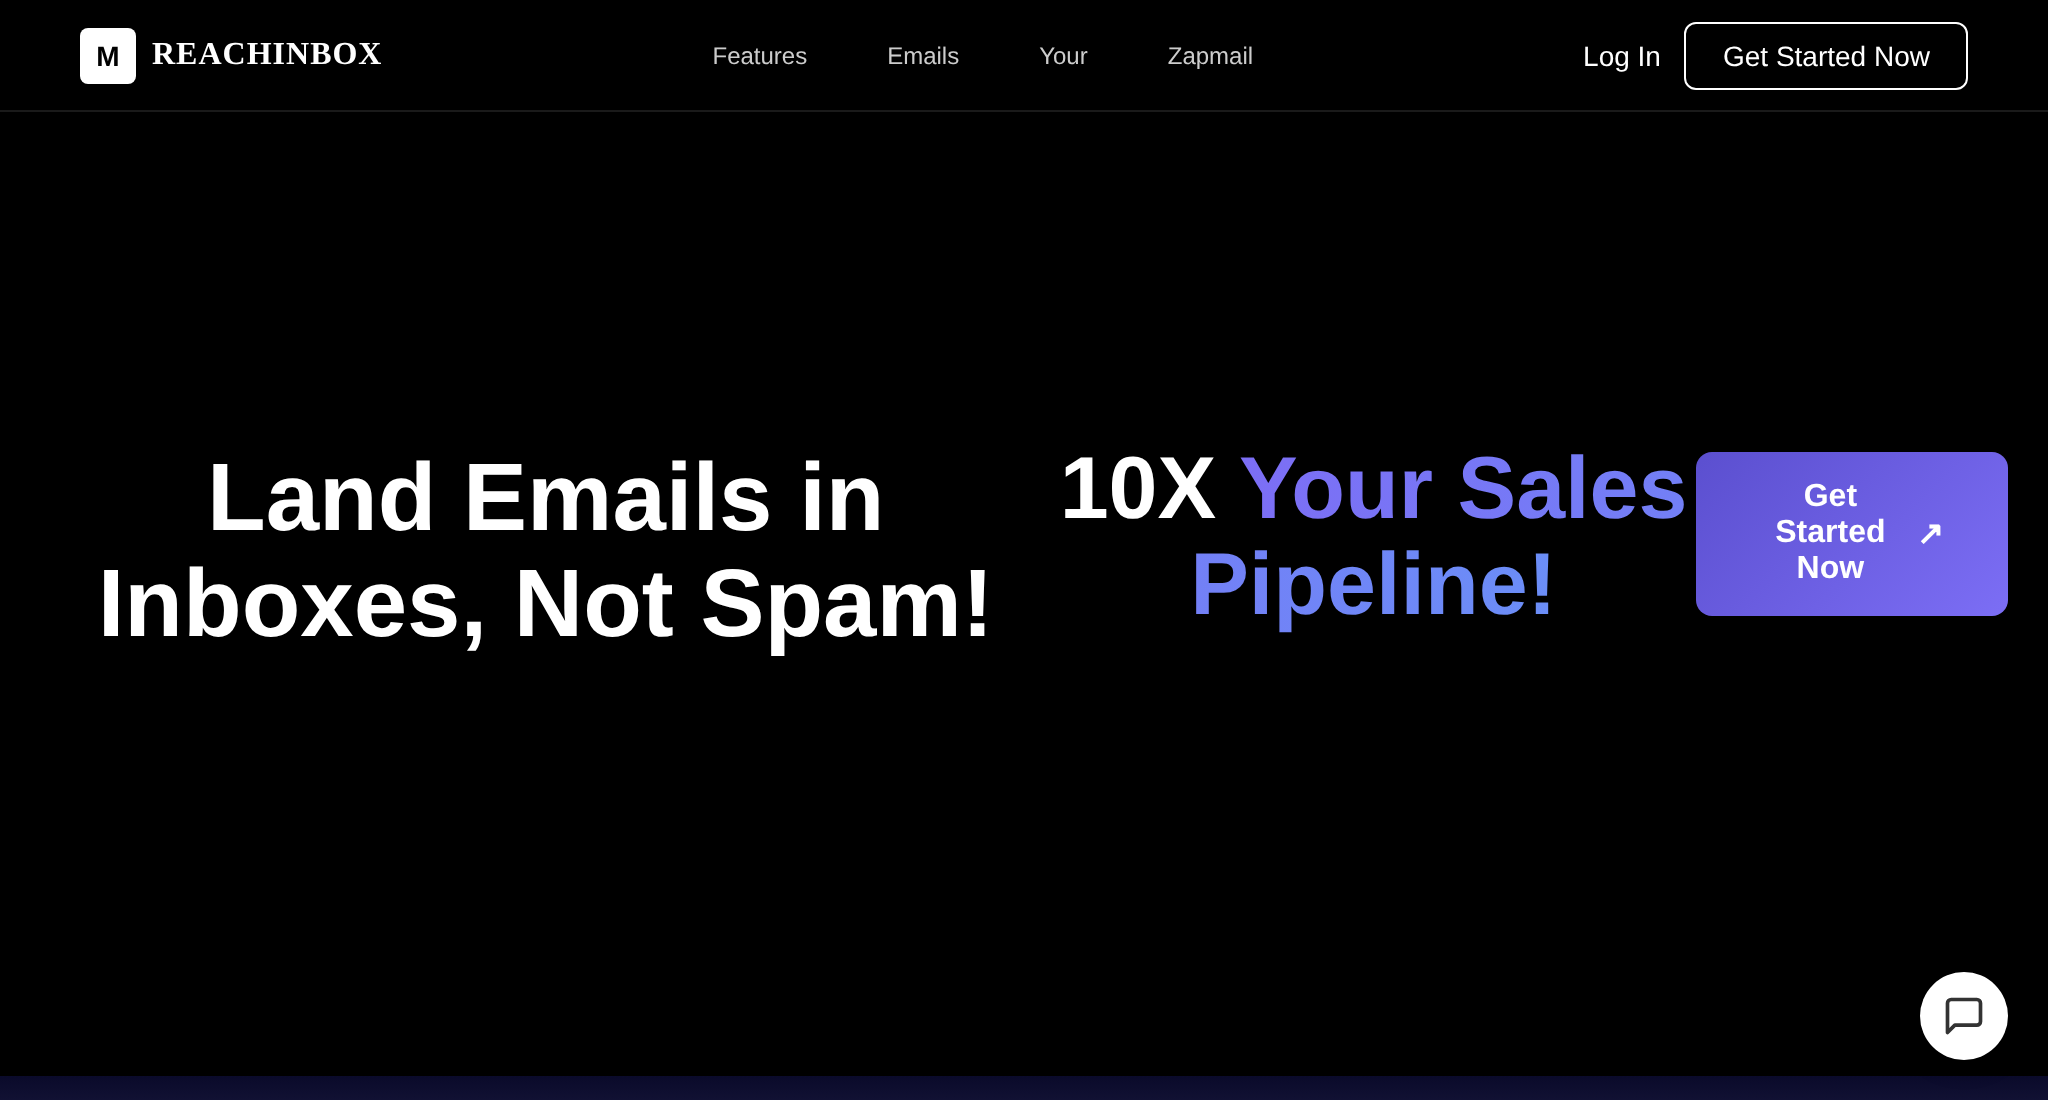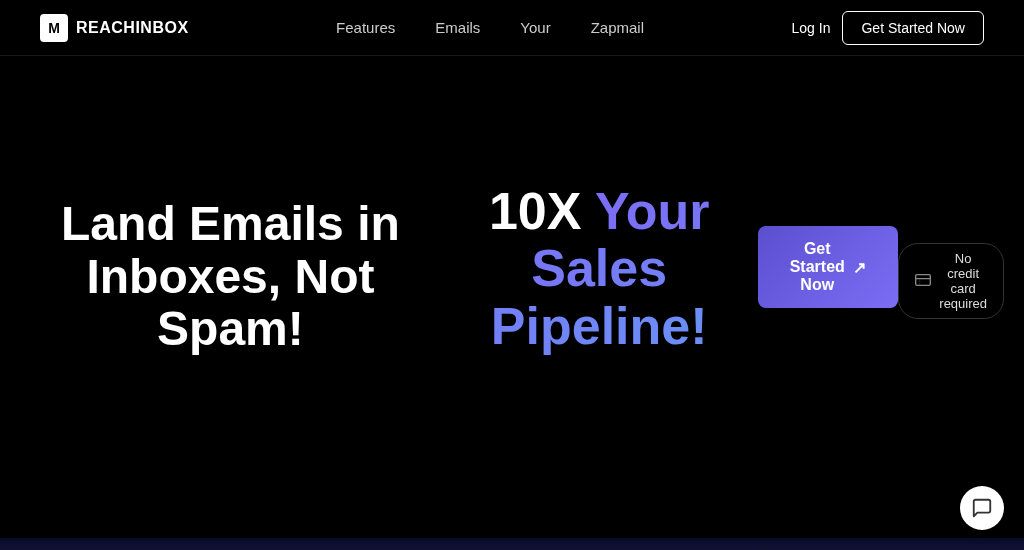--- a/index.html
+++ b/index.html
@@ -40,31 +40,32 @@
     .logo-icon span {
       color: #000;
       font-weight: 900;
       font-size: 14px;
     }
     .logo-text {
       color: #fff;
       font-size: 16px;
       font-weight: 700;
       letter-spacing: 0.5px;
+      font-family: Liberation Serif, serif;
     }
     .nav-links {
       display: flex;
       align-items: center;
       gap: 40px;
       list-style: none;
     }
     .nav-links li a {
       color: #ccc;
       text-decoration: none;
-      font-size: 15px;
+      font-size: 12px;
     }
     .nav-actions {
       display: flex;
       align-items: center;
       gap: 12px;
     }
     .btn-login {
       color: #fff;
       background: transparent;
       border: none;
@@ -93,21 +94,21 @@
       min-height: 430px;
     }
     .hero-title-1 {
       font-size: 48px;
       font-weight: 800;
       color: #fff;
       line-height: 1.1;
       margin-bottom: 8px;
     }
     .hero-title-2 {
-      font-size: 52px;
+      font-size: 44px;
       font-weight: 800;
       line-height: 1.1;
       margin-bottom: 24px;
     }
     .hero-title-2 .white-part {
       color: #fff;
     }
     .hero-title-2 .purple-part {
       background: linear-gradient(90deg, #7c6ef5, #6b8ef7);
       -webkit-background-clip: text;
@@ -220,30 +221,20 @@
   <h1 class="hero-title-2">
     <span class="white-part">10X</span>
     <span> </span>
     <span class="purple-part">Your Sales Pipeline!</span>
   </h1>
   <button class="btn-get-started-hero">
     <span>Get Started Now</span>
     <span class="arrow">↗</span>
   </button>
   <div class="hero-badges">
-    <div class="badge">
-      <span class="badge-icon">
-        <svg width="16" height="16" viewBox="0 0 24 24" fill="none" stroke="#888" stroke-width="2" stroke-linecap="round" stroke-linejoin="round">
-          <rect x="1" y="4" width="22" height="16" rx="2" ry="2"></rect>
-          <line x1="1" y1="10" x2="23" y2="10"></line>
-          <line x1="7" y1="10" x2="7" y2="20" stroke-width="1" opacity="0.3"></line>
-        </svg>
-      </span>
-      <span>No credit card required</span>
-    </div>
   </div>
 </section>
 
 <div class="bottom-bar"></div>
 
 <div class="chat-button">
   <svg viewBox="0 0 24 24" fill="none" stroke="#333" stroke-width="2" stroke-linecap="round" stroke-linejoin="round">
     <path d="M21 15a2 2 0 0 1-2 2H7l-4 4V5a2 2 0 0 1 2-2h14a2 2 0 0 1 2 2z"></path>
   </svg>
 </div>

